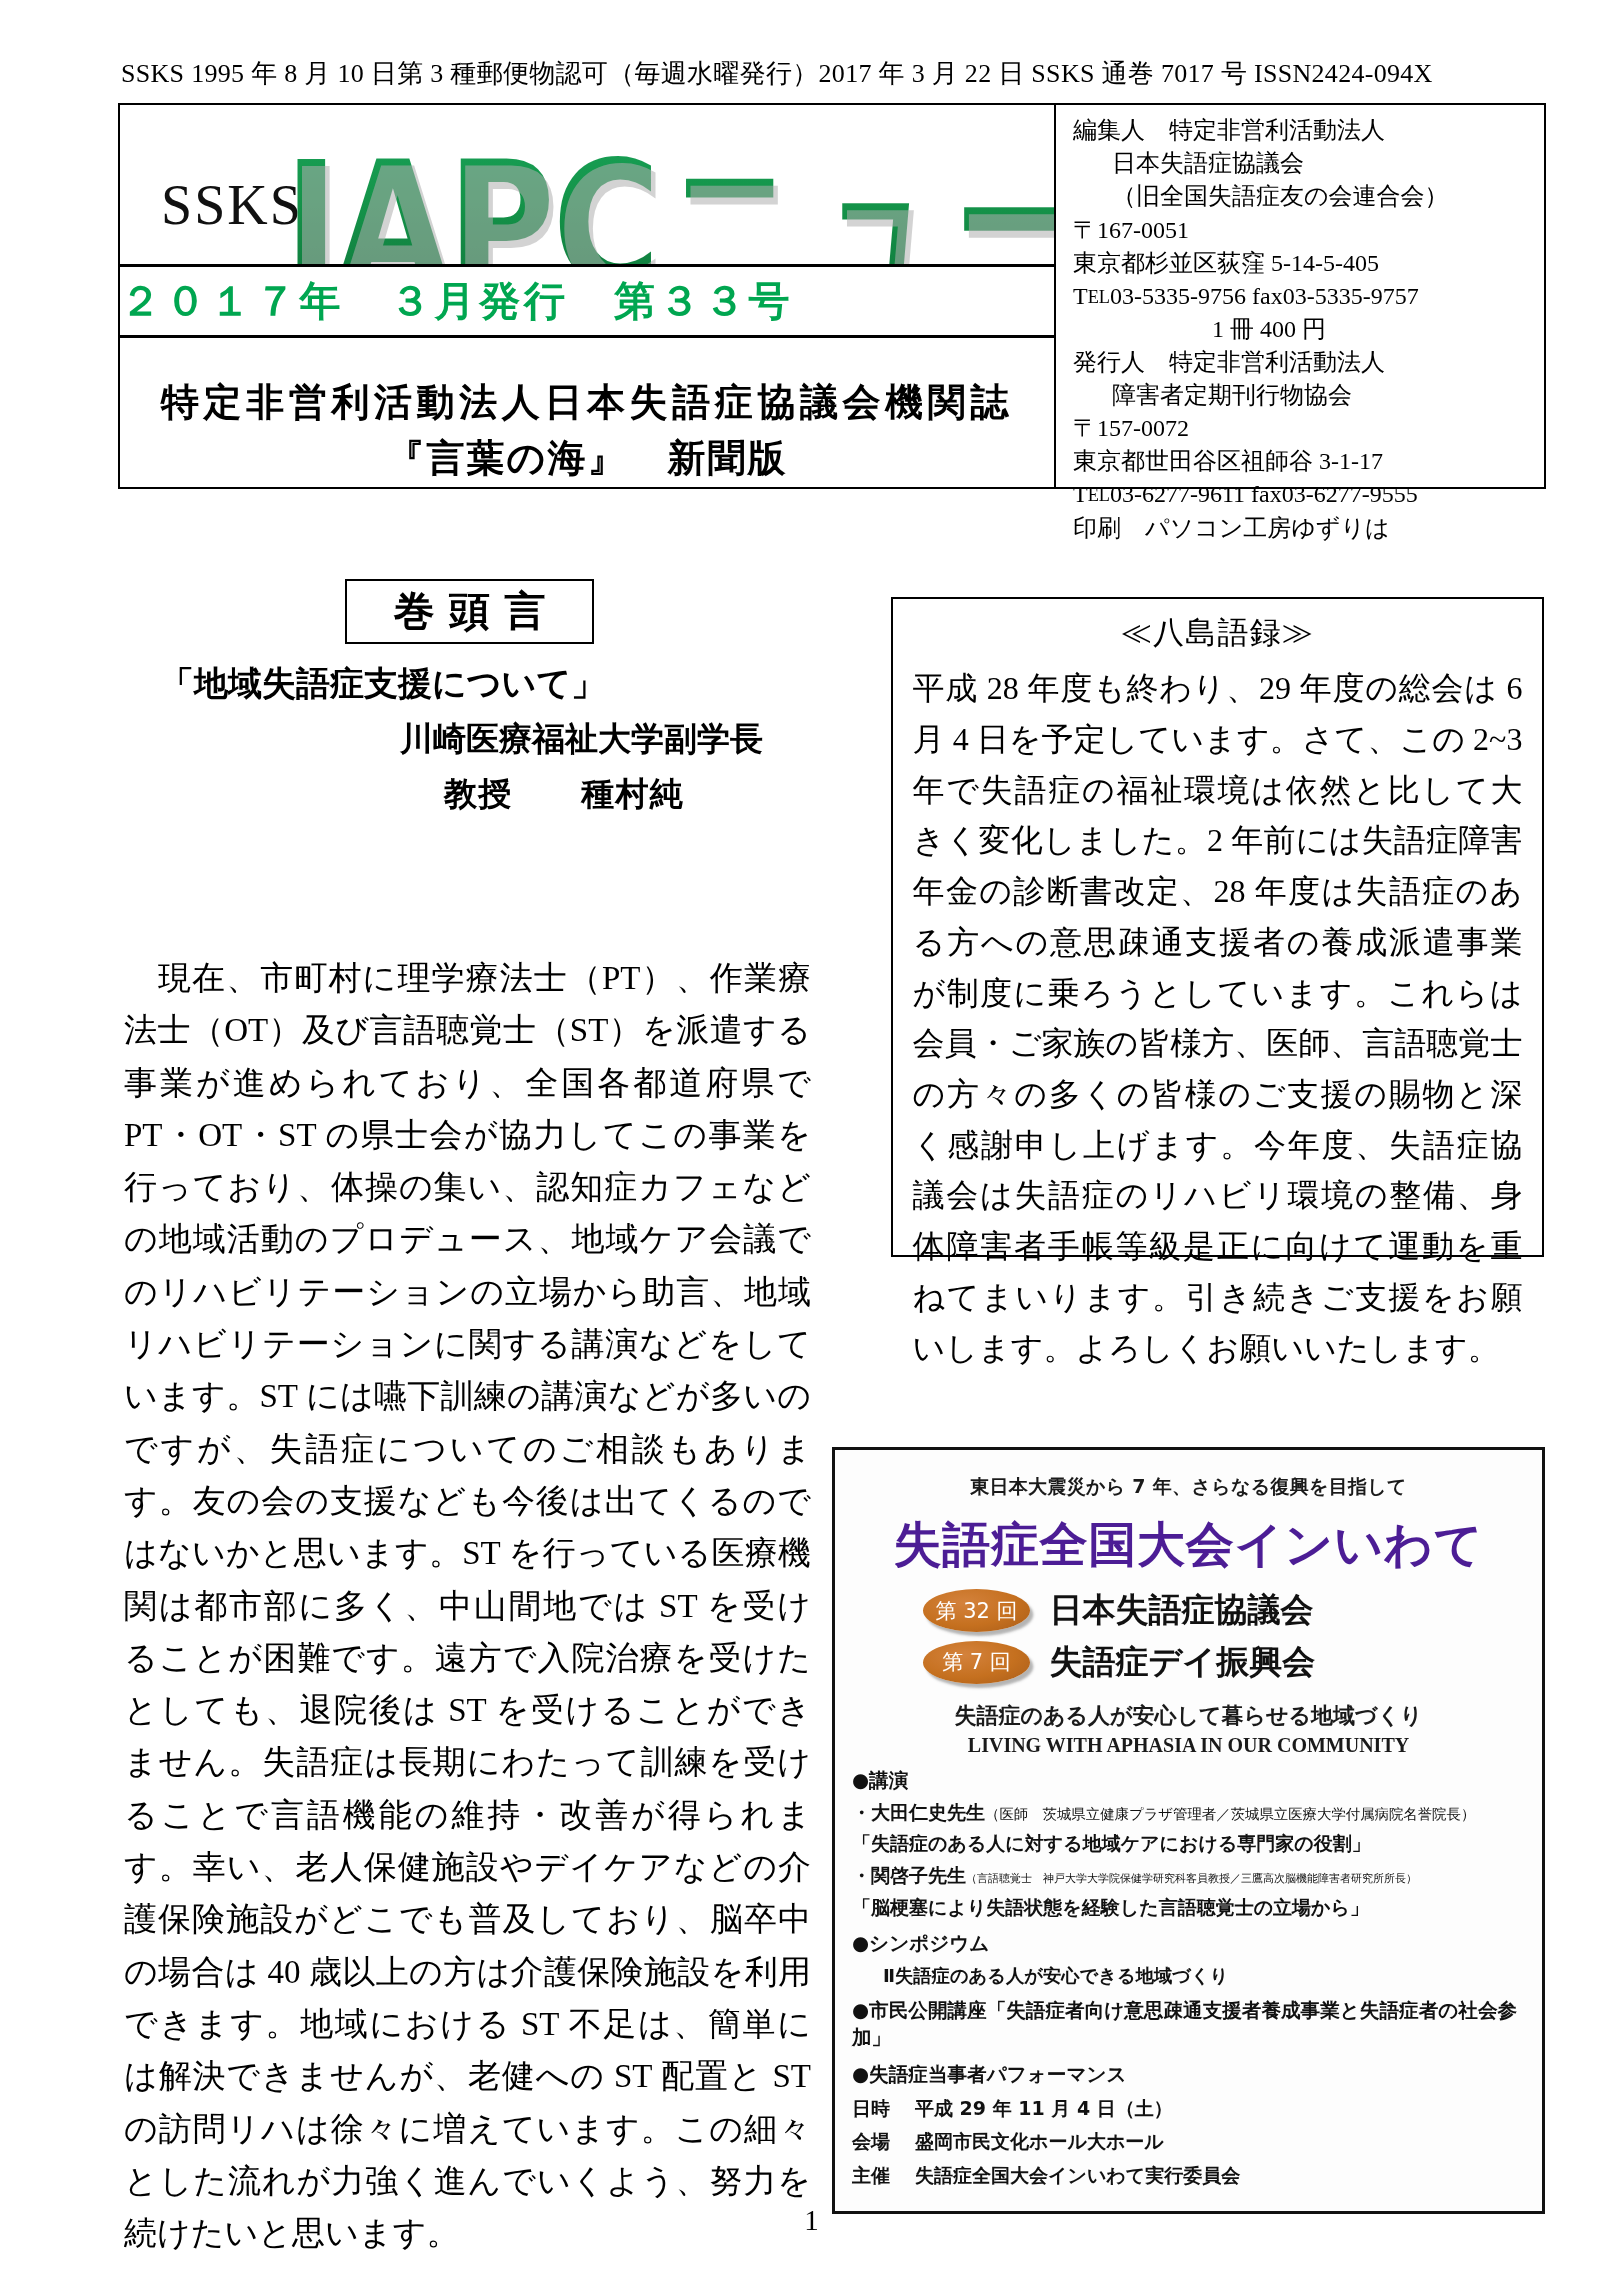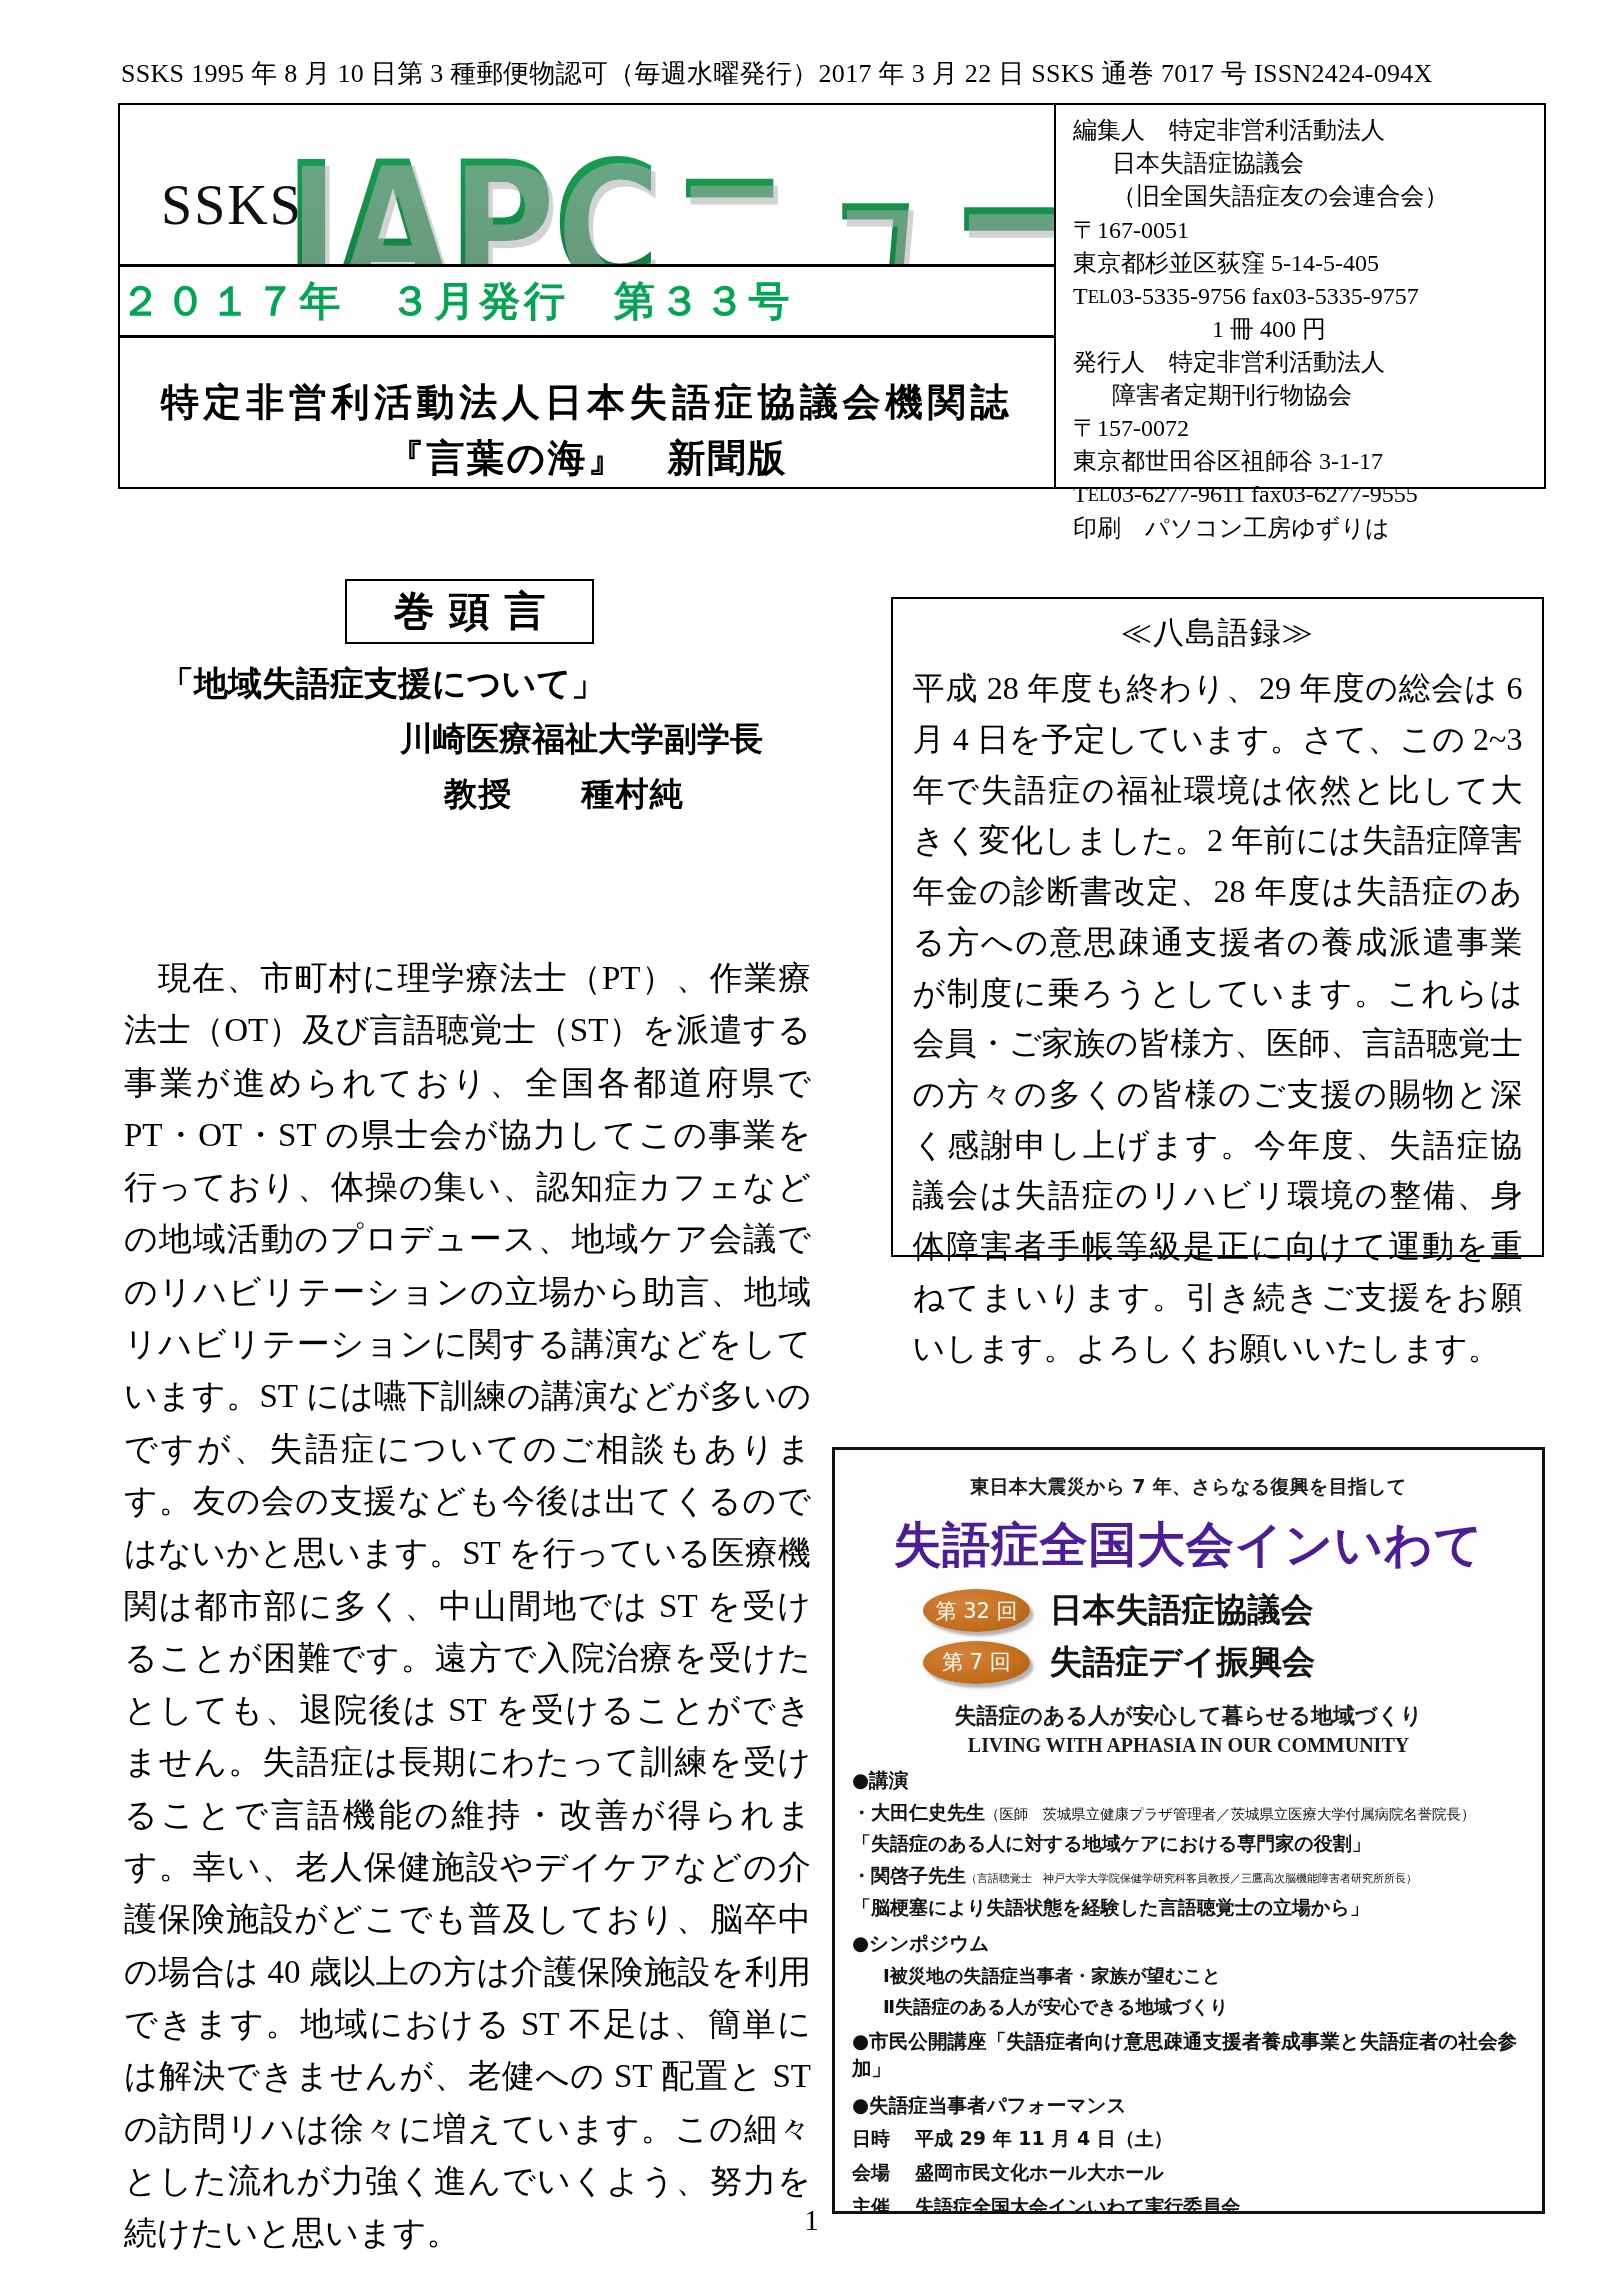--- a/index.html
+++ b/index.html
@@ -445,21 +445,20 @@
 
     <div class="poster-section">●講演</div>
 
     <div class="poster-item"><span>・大田仁史先生</span><span class="role">（医師　茨城県立健康プラザ管理者／茨城県立医療大学付属病院名誉院長）</span></div>
     <div class="poster-quote">「失語症のある人に対する地域ケアにおける専門家の役割」</div>
 
     <div class="poster-item"><span>・関啓子先生</span><span class="role-tiny">（言語聴覚士　神戸大学大学院保健学研究科客員教授／三鷹高次脳機能障害者研究所所長）</span></div>
     <div class="poster-quote">「脳梗塞により失語状態を経験した言語聴覚士の立場から」</div>
 
     <div class="poster-section">●シンポジウム</div>
-    <div class="poster-sympo-item">Ⅰ被災地の失語症当事者・家族が望むこと</div>
     <div class="poster-sympo-item">Ⅱ失語症のある人が安心できる地域づくり</div>
 
     <div class="poster-section">●市民公開講座「失語症者向け意思疎通支援者養成事業と失語症者の社会参加」</div>
     <div class="poster-section">●失語症当事者パフォーマンス</div>
 
     <div class="poster-info-row"><span class="label">日時</span><span>平成 29 年 11 月 4 日（土）</span></div>
     <div class="poster-info-row"><span class="label">会場</span><span>盛岡市民文化ホール大ホール</span></div>
     <div class="poster-info-row"><span class="label">主催</span><span>失語症全国大会インいわて実行委員会</span></div>
 
   </div>

